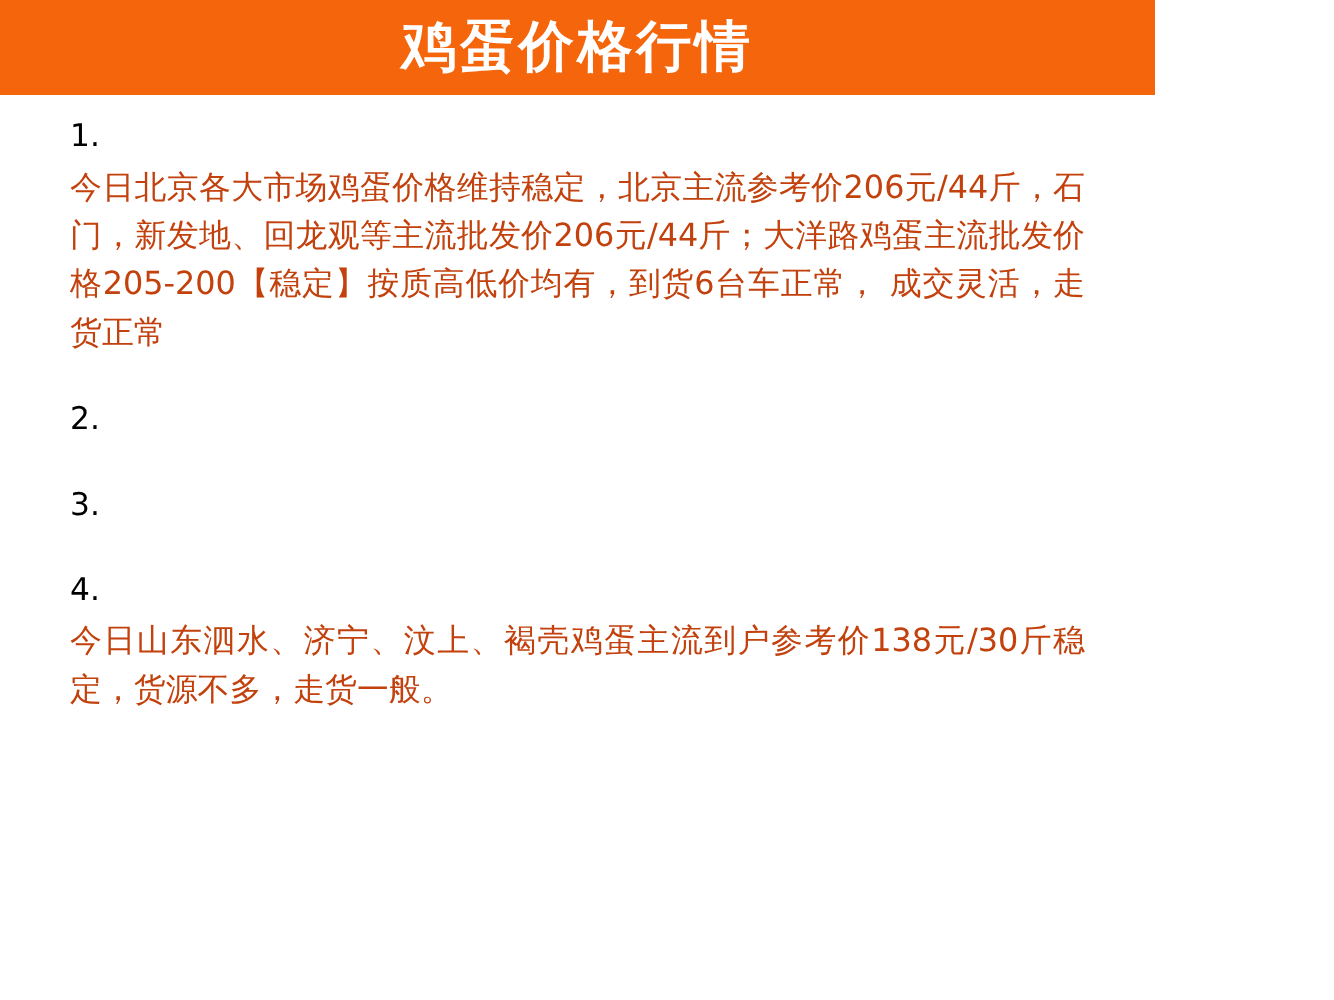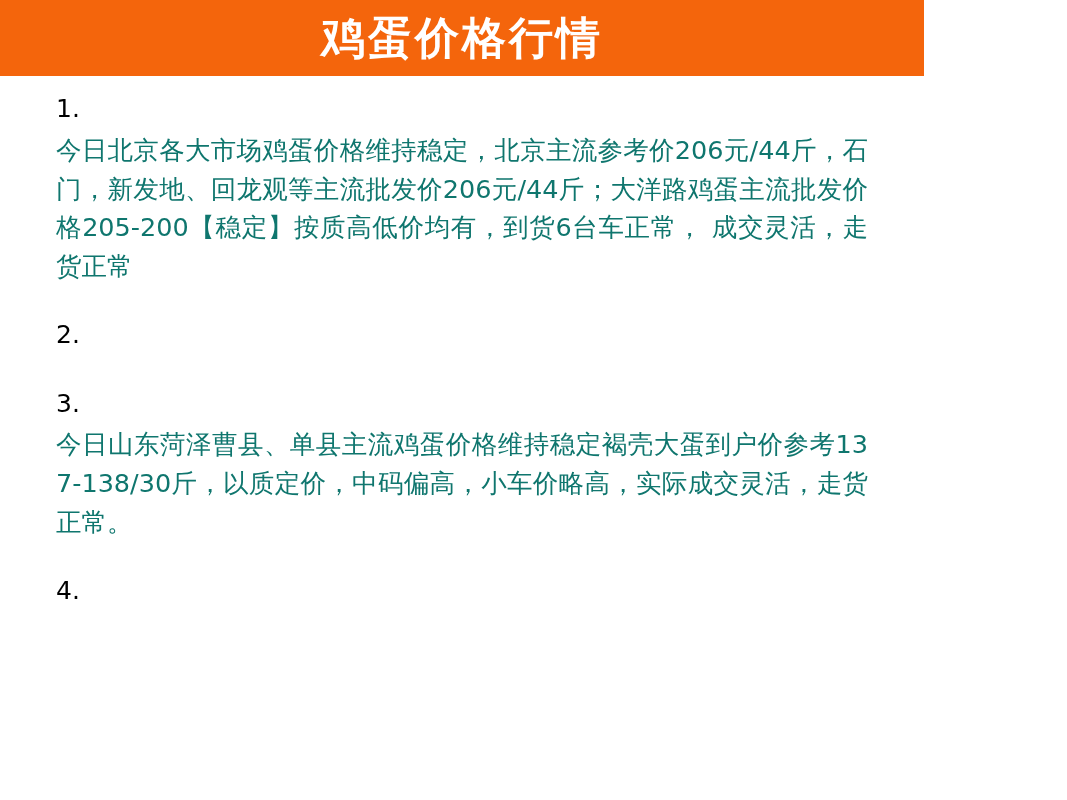--- a/index.html
+++ b/index.html
@@ -44,21 +44,21 @@
     margin-bottom: 30px;
   }
   .item-number {
     font-size: 25px;
     color: #000000;
     line-height: 1.55;
     margin: 0 0 2px 0;
   }
   .item-body {
     font-size: 25.5px;
-    color: #0f766e;
+    color: #c2410c;
     line-height: 1.52;
     margin: 0;
     text-align: justify;
     word-break: break-all;
   }
 </style>
 </head>
 <body>
 
 <div class="page">
@@ -73,21 +73,21 @@
       <p class="item-number">1.</p>
       <p class="item-body">今日北京各大市场鸡蛋价格维持稳定，北京主流参考价206元/44斤，石门，新发地、回龙观等主流批发价206元/44斤；大洋路鸡蛋主流批发价格205-200【稳定】按质高低价均有，到货6台车正常， 成交灵活，走货正常</p>
     </div>
 
     <div class="item">
       <p class="item-number">2.</p>
     </div>
 
     <div class="item">
       <p class="item-number">3.</p>
-      <p class="item-body">今日山东菏泽曹县、单县主流鸡蛋价格维持稳定褐壳大蛋到户价参考137-138/30斤，以质定价，中码偏高，小车价略高，实际成交灵活，走货正常。</p>
     </div>
 
     <div class="item">
       <p class="item-number">4.</p>
+      <p class="item-body">今日山东泗水、济宁、汶上、褐壳鸡蛋主流到户参考价138元/30斤稳定，货源不多，走货一般。</p>
     </div>
 
   </div>
 </div>
 
 </body></html>

